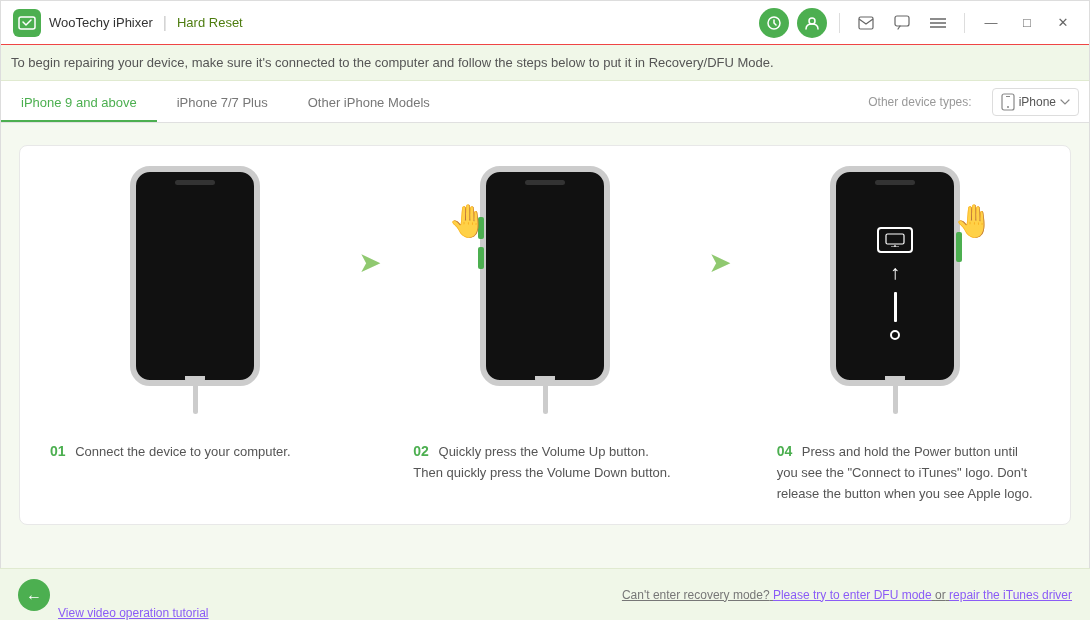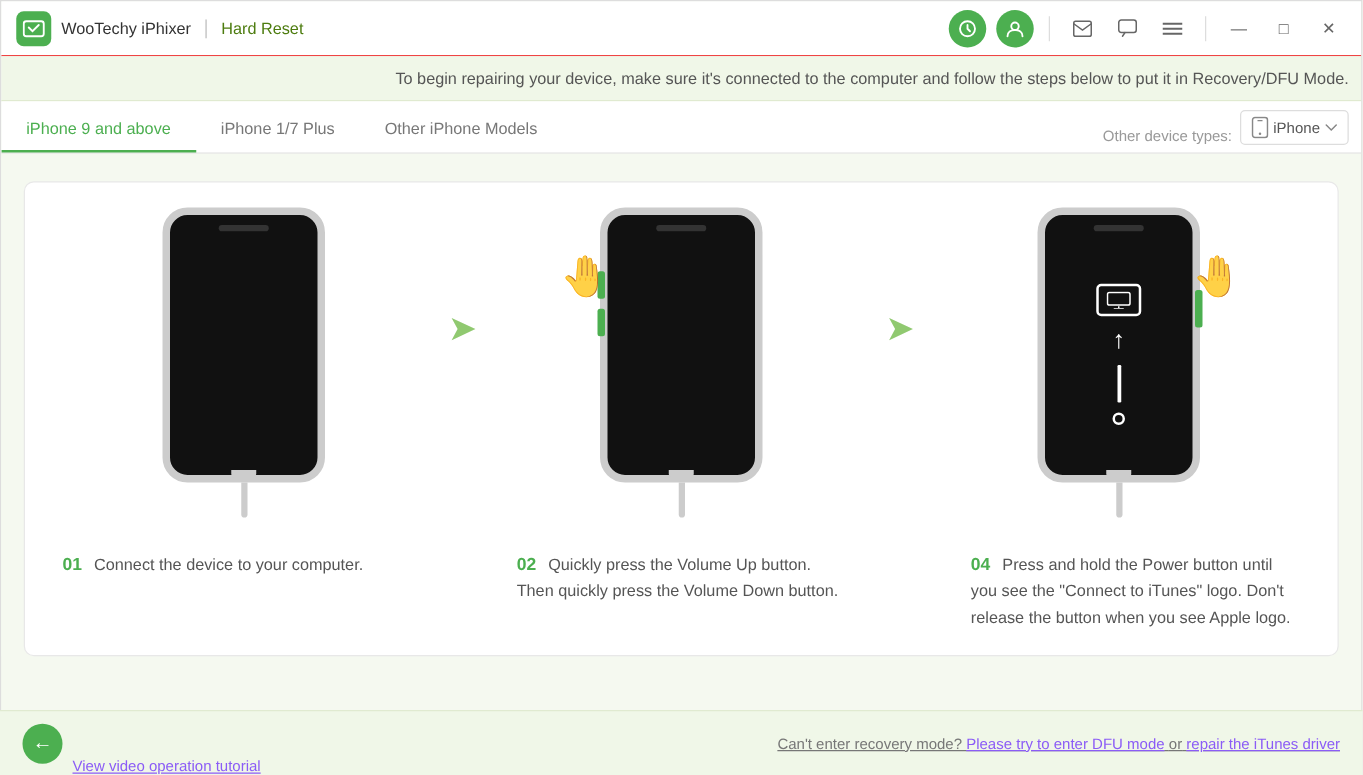--- a/index.html
+++ b/index.html
@@ -67,21 +67,21 @@
       display: flex; align-items: center; justify-content: center;
       font-size: 13px;
       color: #666;
       cursor: pointer;
       border-radius: 4px;
     }
 
     
     .infobar {
       background: #f0f7e8;
-      text-align: right;
+      text-align: left;
       padding: 10px;
       font-size: 13px;
       color: #555;
       border-bottom: 1px solid #e0ead0;
     }
 
     
     .tabs {
       display: flex;
       align-items: center;
@@ -105,22 +105,22 @@
     .tab.active::after {
       content: '';
       position: absolute;
       bottom: 0; left: 0; right: 0;
       height: 2px;
       background: #4caf50;
     }
     .tabs-spacer { flex: 1; }
     .other-device {
       display: flex;
-      align-items: flex-end;
-      gap: 6px;
+      align-items: center;
+      gap: 20px;
       font-size: 12px;
       color: #999;
       padding: 0 10px;
     }
     .device-select {
       display: flex;
       align-items: center;
       gap: 4px;
       border: 1px solid #ddd;
       border-radius: 4px;
@@ -289,21 +289,21 @@
   <span>To begin repairing your device, make sure it's connected to the computer and follow the steps below to put it in Recovery/DFU Mode.</span>
 </div>
 
 <div class="content-wrapper">
 
   <div class="tabs">
     <div class="tab active">
       <span>iPhone 9 and above</span>
     </div>
     <div class="tab">
-      <span>iPhone 1/7 Plus</span>
+      <span>iPhone 7/7 Plus</span>
     </div>
     <div class="tab">
       <span>Other iPhone Models</span>
     </div>
     <div class="tabs-spacer"></div>
     <div class="other-device">
       <span>Other device types:</span>
       <div class="device-select">
         <svg width="14" height="18" viewBox="0 0 14 18" fill="none">
           <rect x="1" y="1" width="12" height="16" rx="2" stroke="#888" stroke-width="1.2"></rect>

